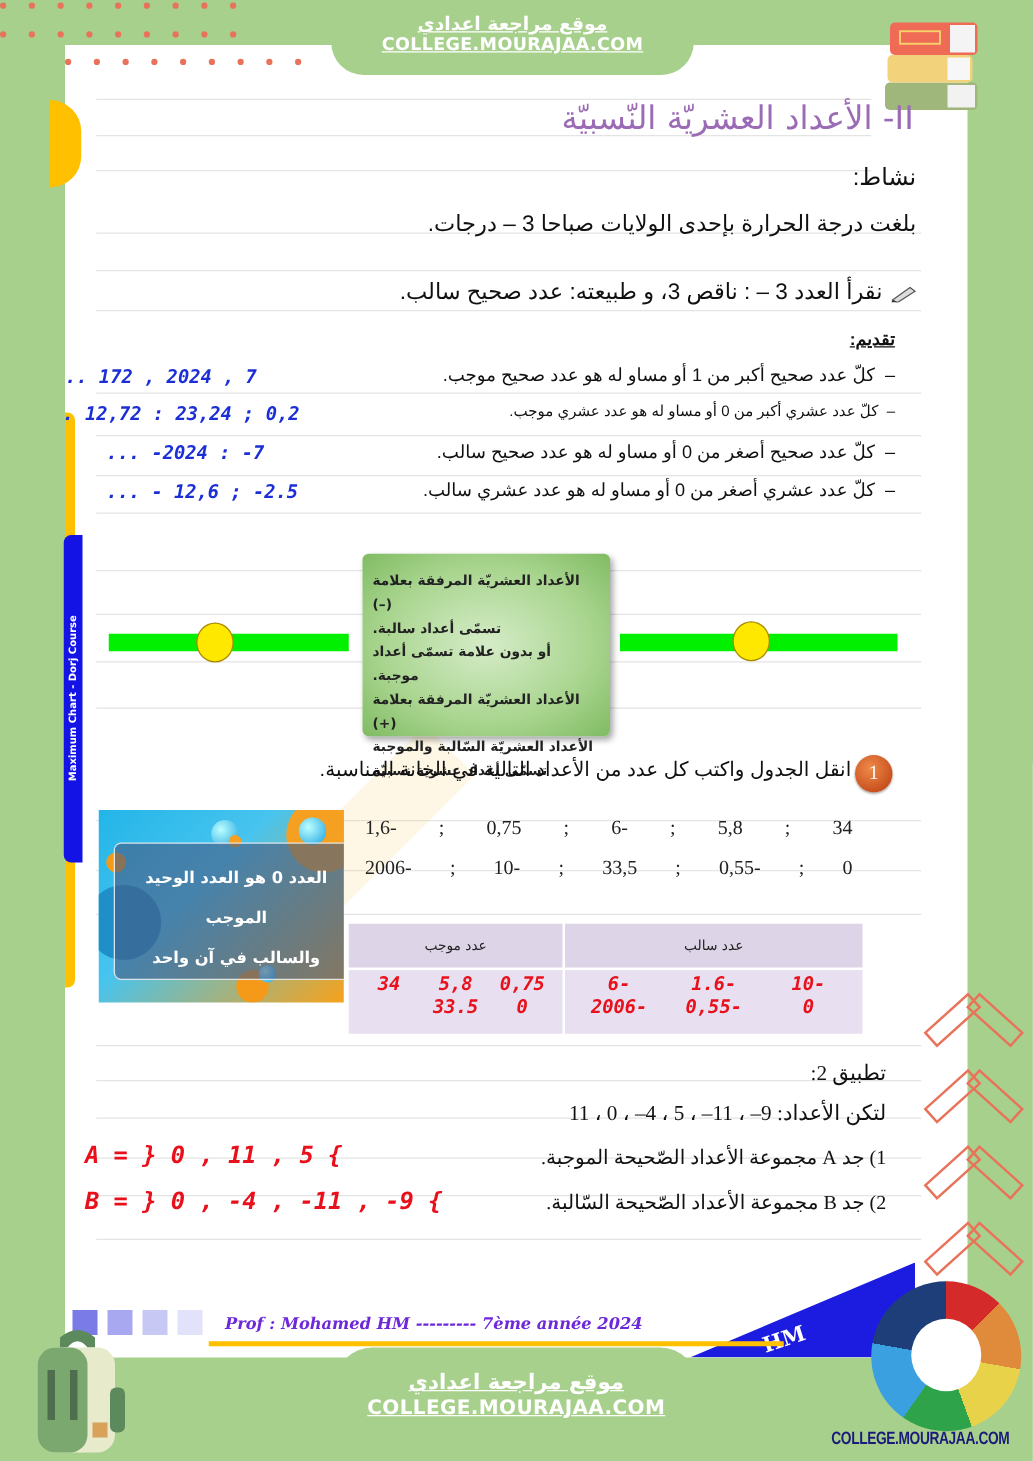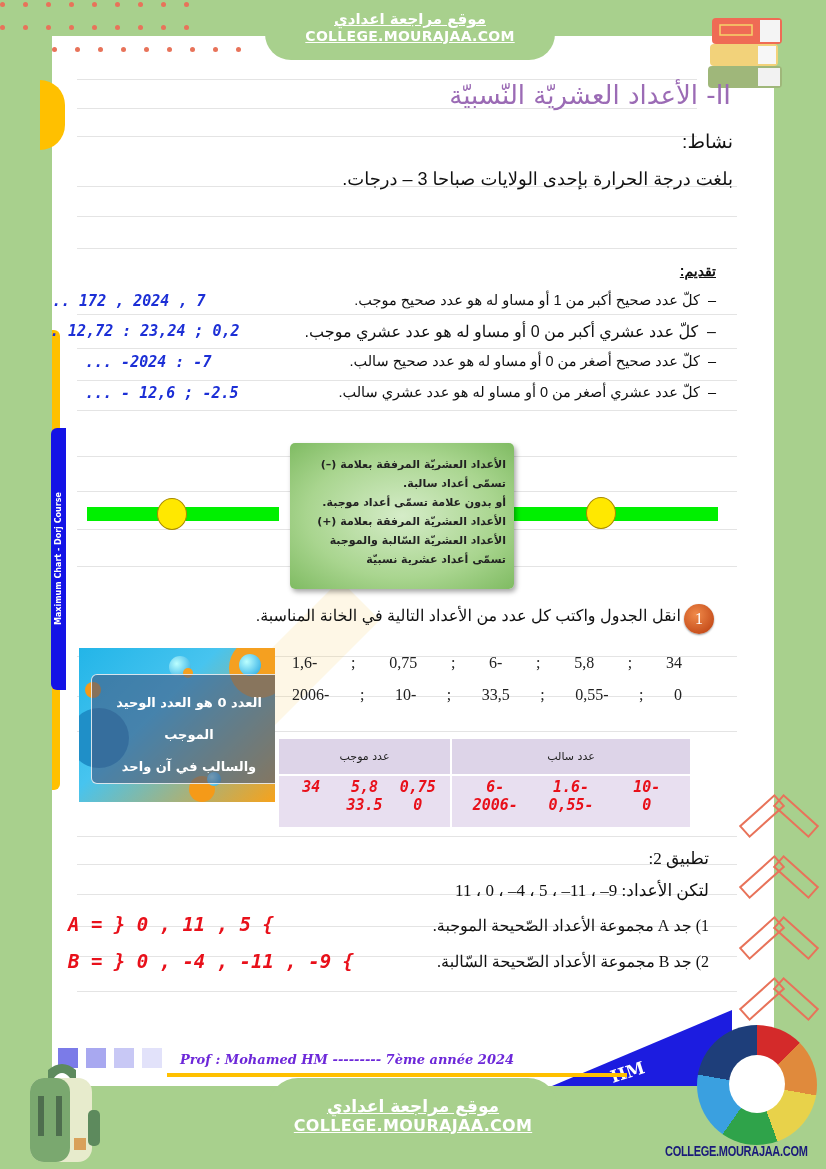--- a/index.html
+++ b/index.html
@@ -15,21 +15,21 @@
   .yellow-tab{position:absolute;left:40px;top:80px;width:25px;height:70px;background:#ffc000;border-radius:0 35px 35px 0;}
   .yellow-side{position:absolute;left:52px;top:330px;width:8px;height:460px;background:#ffc000;border-radius:0 6px 6px 0;}
   .blue-side{position:absolute;left:51px;top:428px;width:15px;height:262px;background:#1313e6;border-radius:0 6px 6px 0;color:#fff;font-size:8px;font-weight:bold;writing-mode:vertical-rl;transform:rotate(180deg);display:flex;align-items:center;justify-content:center;}
   .books{position:absolute;left:700px;top:10px;width:90px;height:80px;}
   .title{position:absolute;right:95px;top:80px;font-size:26px;color:#9b6bb5;direction:rtl;font-family:"DejaVu Sans",sans-serif;}
   .txt{position:absolute;direction:rtl;font-family:"Liberation Sans",sans-serif;color:#111;}
   .hand-blue{position:absolute;font-family:"DejaVu Sans Mono",monospace;color:#1c2fd6;font-size:15px;font-weight:bold;font-style:italic;}
   .hand-red{font-family:"DejaVu Sans Mono",monospace;color:#e8101a;font-weight:bold;font-style:italic;}
   .green-bar{position:absolute;height:14px;background:#00f000;}
   .y-circle{position:absolute;width:30px;height:32px;border-radius:50%;background:#ffe800;border:1px solid #a88a00;}
-  .green-box{position:absolute;left:290px;top:443px;width:224px;height:146px;background:radial-gradient(ellipse at center,#d5ecc8 0%,#a9d58f 60%,#7fbb62 100%);border-radius:5px;box-shadow:2px 3px 5px rgba(0,0,0,.35);padding:12px 8px;direction:rtl;text-align:right;font-size:11px;line-height:19px;font-weight:bold;color:#222;}
+  .green-box{position:absolute;left:290px;top:443px;width:198px;height:146px;background:radial-gradient(ellipse at center,#d5ecc8 0%,#a9d58f 60%,#7fbb62 100%);border-radius:5px;box-shadow:2px 3px 5px rgba(0,0,0,.35);padding:12px 8px;direction:rtl;text-align:left;font-size:11px;line-height:19px;font-weight:bold;color:#222;}
   .circle-one{position:absolute;left:684px;top:604px;width:30px;height:30px;border-radius:50%;background:radial-gradient(circle at 40% 35%,#f08a4a,#b83a0c);color:#fff;font-family:"Liberation Serif",serif;font-size:16px;text-align:center;line-height:30px;box-shadow:0 1px 2px rgba(0,0,0,.4);}
   .nums{position:absolute;font-family:"Liberation Serif",serif;font-size:16px;color:#222;display:flex;justify-content:space-between;}
   .info-card{position:absolute;left:79px;top:648px;width:196px;height:154px;background:linear-gradient(135deg,#23b5e8 0%,#47c4ef 40%,#f7a21b 100%);overflow:hidden;}
   .bubble{position:absolute;border-radius:50%;}
   .glass{position:absolute;left:12px;top:26px;width:196px;height:110px;border-radius:6px;background:rgba(70,90,130,.62);border:1px solid rgba(255,255,255,.8);color:#fff;direction:rtl;text-align:center;font-size:13px;line-height:32px;padding-top:12px;font-weight:bold;}
   .sort-table{position:absolute;left:277px;top:737px;width:415px;height:92px;border-collapse:separate;border-spacing:2px;}
   .sort-table th{background:#ddd4e8;font-weight:normal;font-size:11px;height:27px;direction:rtl;color:#222;}
   .sort-table td{background:#e8dff0;height:30px;font-size:15px;vertical-align:top;padding:2px 6px;}
   .cell-vals{display:flex;justify-content:space-between;flex-wrap:wrap;}
   .cell-vals span{width:33%;text-align:center;}
@@ -141,26 +141,35 @@
     <rect x="12" y="8" width="70" height="26" rx="4" fill="#ef6b55"></rect>
     <rect x="60" y="10" width="20" height="22" fill="#f4f4f4"></rect>
     <rect x="20" y="15" width="32" height="10" fill="none" stroke="#f6d36b" stroke-width="1.5"></rect>
   </svg>
 
   <div class="title">II-  الأعداد العشريّة النّسبيّة</div>
 
   <div class="txt" style="right:93px;top:130px;font-size:19px;">نشاط:</div>
   <div class="txt" style="right:93px;top:168px;font-size:18px;">بلغت درجة الحرارة بإحدى الولايات صباحا  3 –  درجات.</div>
 
+  <div class="txt" style="right:92px;top:222px;font-size:18px;display:flex;align-items:center;gap:6px;">
+    <span style="display:inline-block;width:22px;height:14px;">
+      <svg width="22" height="14" viewBox="0 0 22 14">
+          <polygon points="2,12 16,2 20,5 6,14" fill="#ddd" stroke="#555" stroke-width="1"></polygon>
+          <polygon points="2,12 6,14 1,14" fill="#333"></polygon>
+        </svg>
+    </span>
+    <span>نقرأ العدد  3 – : ناقص 3، و طبيعته: عدد صحيح سالب.</span>
+  </div>
 
   <div class="txt" style="right:110px;top:263px;font-size:14px;font-weight:bold;text-decoration:underline;">تقديم:</div>
 
   <div>
     <div class="txt" style="right:110px;top:292px;font-size:14.5px;">– &nbsp;<span>كلّ عدد صحيح أكبر من 1 أو مساو له هو عدد صحيح موجب.</span></div>
-    <div class="txt" style="right:110px;top:322px;font-size:16px;">– &nbsp;<span>كلّ عدد عشري أكبر من 0 أو مساو له هو عدد عشري موجب.</span></div>
+    <div class="txt" style="right:110px;top:322px;font-size:12px;">– &nbsp;<span>كلّ عدد عشري أكبر من 0 أو مساو له هو عدد عشري موجب.</span></div>
     <div class="txt" style="right:110px;top:353px;font-size:14.5px;">– &nbsp;<span>كلّ عدد صحيح أصغر من 0 أو مساو له هو عدد صحيح سالب.</span></div>
     <div class="txt" style="right:110px;top:384px;font-size:14.5px;">– &nbsp;<span>كلّ عدد عشري أصغر من 0 أو مساو له هو عدد عشري سالب.</span></div>
 
     <div class="hand-blue" style="left:52px;top:292px;">.. 172  ,  2024  ,  7</div>
     <div class="hand-blue" style="left:50px;top:322px;">. 12,72  :  23,24 ;  0,2</div>
     <div class="hand-blue" style="left:85px;top:353px;">...   -2024  :  -7</div>
     <div class="hand-blue" style="left:85px;top:384px;">... - 12,6  ;  -2.5</div>
   </div>
 
   <svg class="watermark" viewBox="0 0 420 420">

